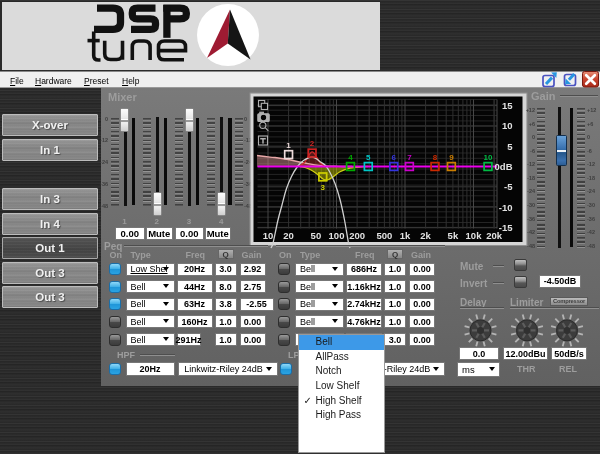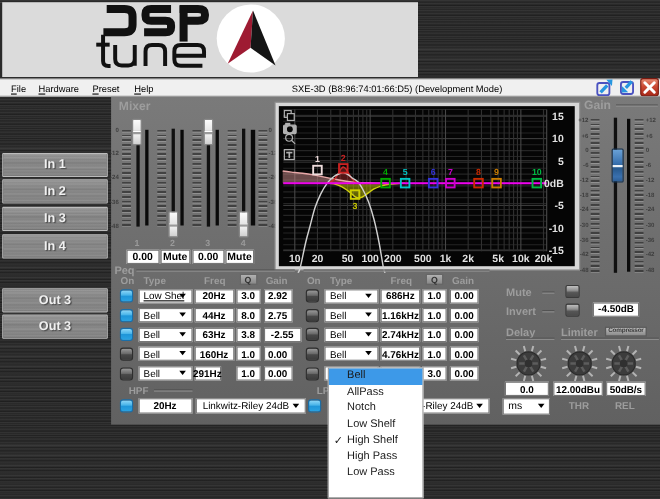--- a/index.html
+++ b/index.html
@@ -56,43 +56,43 @@
       <circle cx="148" cy="35" r="31" fill="#ffffff"></circle>
       <path d="M150,9.5 L127,58 L147.8,43.5 Z" fill="#9e1b32"></path>
       <path d="M150,9.5 L147.8,43.5 L170.5,59.5 Z" fill="#151515"></path>
     </svg>
     <div style="position:absolute;left:0px;top:71px;width:600px;height:1px;;background:#8a8a8a"></div>
     <div style="position:absolute;left:0px;top:72px;width:600px;height:16px;;background:#f0f0f0;border-bottom:1px solid #9a9a9a"></div>
     <div style="position:absolute;left:10px;top:76px;font-size:8.5px;color:#000"><span style="text-decoration:underline">F</span>ile</div>
     <div style="position:absolute;left:35px;top:76px;font-size:8.5px;color:#000"><span style="text-decoration:underline">H</span>ardware</div>
     <div style="position:absolute;left:84px;top:76px;font-size:8.5px;color:#000"><span style="text-decoration:underline">P</span>reset</div>
     <div style="position:absolute;left:122px;top:76px;font-size:8.5px;color:#000"><span style="text-decoration:underline">H</span>elp</div>
-    <div style="position:absolute;left:161px;top:76px;width:400px;text-align:center;font-size:8.5px;color:#000">SXE-3D (B8:96:74:01:66:D5) (Development Mode)</div>
     <svg style="position:absolute;left:540px;top:70px" width="60" height="18" viewBox="0 0 60 18">
       <defs>
         <linearGradient id="xg" x1="0" y1="0" x2="0" y2="1">
           <stop offset="0" stop-color="#e89078"></stop>
           <stop offset="0.45" stop-color="#cc4a34"></stop>
           <stop offset="1" stop-color="#a82818"></stop>
         </linearGradient>
       </defs>
       <rect x="3" y="5.5" width="11" height="11" rx="2" fill="none" stroke="#4a52c0" stroke-width="1.7"></rect>
       <line x1="6" y1="14" x2="12" y2="7.6" stroke="#2796e0" stroke-width="3"></line>
       <path d="M11.2,2.6 L16.8,2.3 L16.3,8.1 Z" fill="#2796e0"></path>
       <rect x="24.5" y="4.5" width="11" height="11" rx="2" fill="none" stroke="#4a52c0" stroke-width="1.7"></rect>
       <line x1="34.3" y1="4" x2="28.9" y2="9.8" stroke="#2796e0" stroke-width="3"></line>
       <path d="M25.1,14.2 L25.6,8.4 L31.1,13.9 Z" fill="#2796e0"></path>
       <rect x="42.5" y="1.5" width="16" height="15.5" rx="2" fill="url(#xg)" stroke="#7a1a10" stroke-width="1"></rect>
       <path d="M46.2,5.2 L54.8,13.8 M54.8,5.2 L46.2,13.8" stroke="#ffffff" stroke-width="2.7" stroke-linecap="round"></path>
     </svg>
     <div style="position:absolute;left:101px;top:88px;width:499px;height:298px;;background:linear-gradient(180deg,#7a7a7a 0%,#6e6e6e 45%,#616161 100%)"></div>
+    <div class="sbtn" style="top:114.1px">X-over</div>
     <div class="sbtn" style="top:138.7px">In 1</div>
-    <div class="sbtn" style="top:163.3px">In 2</div>
     <div class="sbtn" style="top:187.9px">In 3</div>
     <div class="sbtn" style="top:212.5px">In 4</div>
+    <div class="sbtn sel" style="top:237.1px">Out 1</div>
     <div class="sbtn" style="top:261.7px">Out 3</div>
     <div class="sbtn" style="top:286.3px">Out 3</div>
     <div class="lbl" style="left:108px;top:91px;font-size:11px">Mixer</div>
     <div class="ticks" style="left:110.5px;top:118px;height:88px"></div>
     <div class="track" style="left:123.8px;top:117px;height:89px"></div>
     <div class="meter" style="left:131.5px;top:118px;height:87px"></div>
     <div class="fh" style="left:120.3px;top:107.5px"></div>
     <div class="lbl" style="left:122.3px;top:217px;font-size:8px;color:#9b9b9b">1</div>
     <div class="ticks" style="left:142.7px;top:118px;height:88px"></div>
     <div class="track" style="left:156.0px;top:117px;height:89px"></div>
@@ -477,16 +477,13 @@
       </div>
       <div style="position:relative;height:14.7px;">
         <div class="mi" style="top:1px">Low Shelf</div>
       </div>
       <div style="position:relative;height:14.7px;">
         <div class="mi" style="top:1px"><span style="position:absolute;left:-12px;top:0">✓</span>High Shelf</div>
       </div>
       <div style="position:relative;height:14.7px;">
         <div class="mi" style="top:1px">High Pass</div>
       </div>
-      <div style="position:relative;height:14.7px;">
-        <div class="mi" style="top:1px">Low Pass</div>
-      </div>
     </div>
   </div>
 </body></html>

